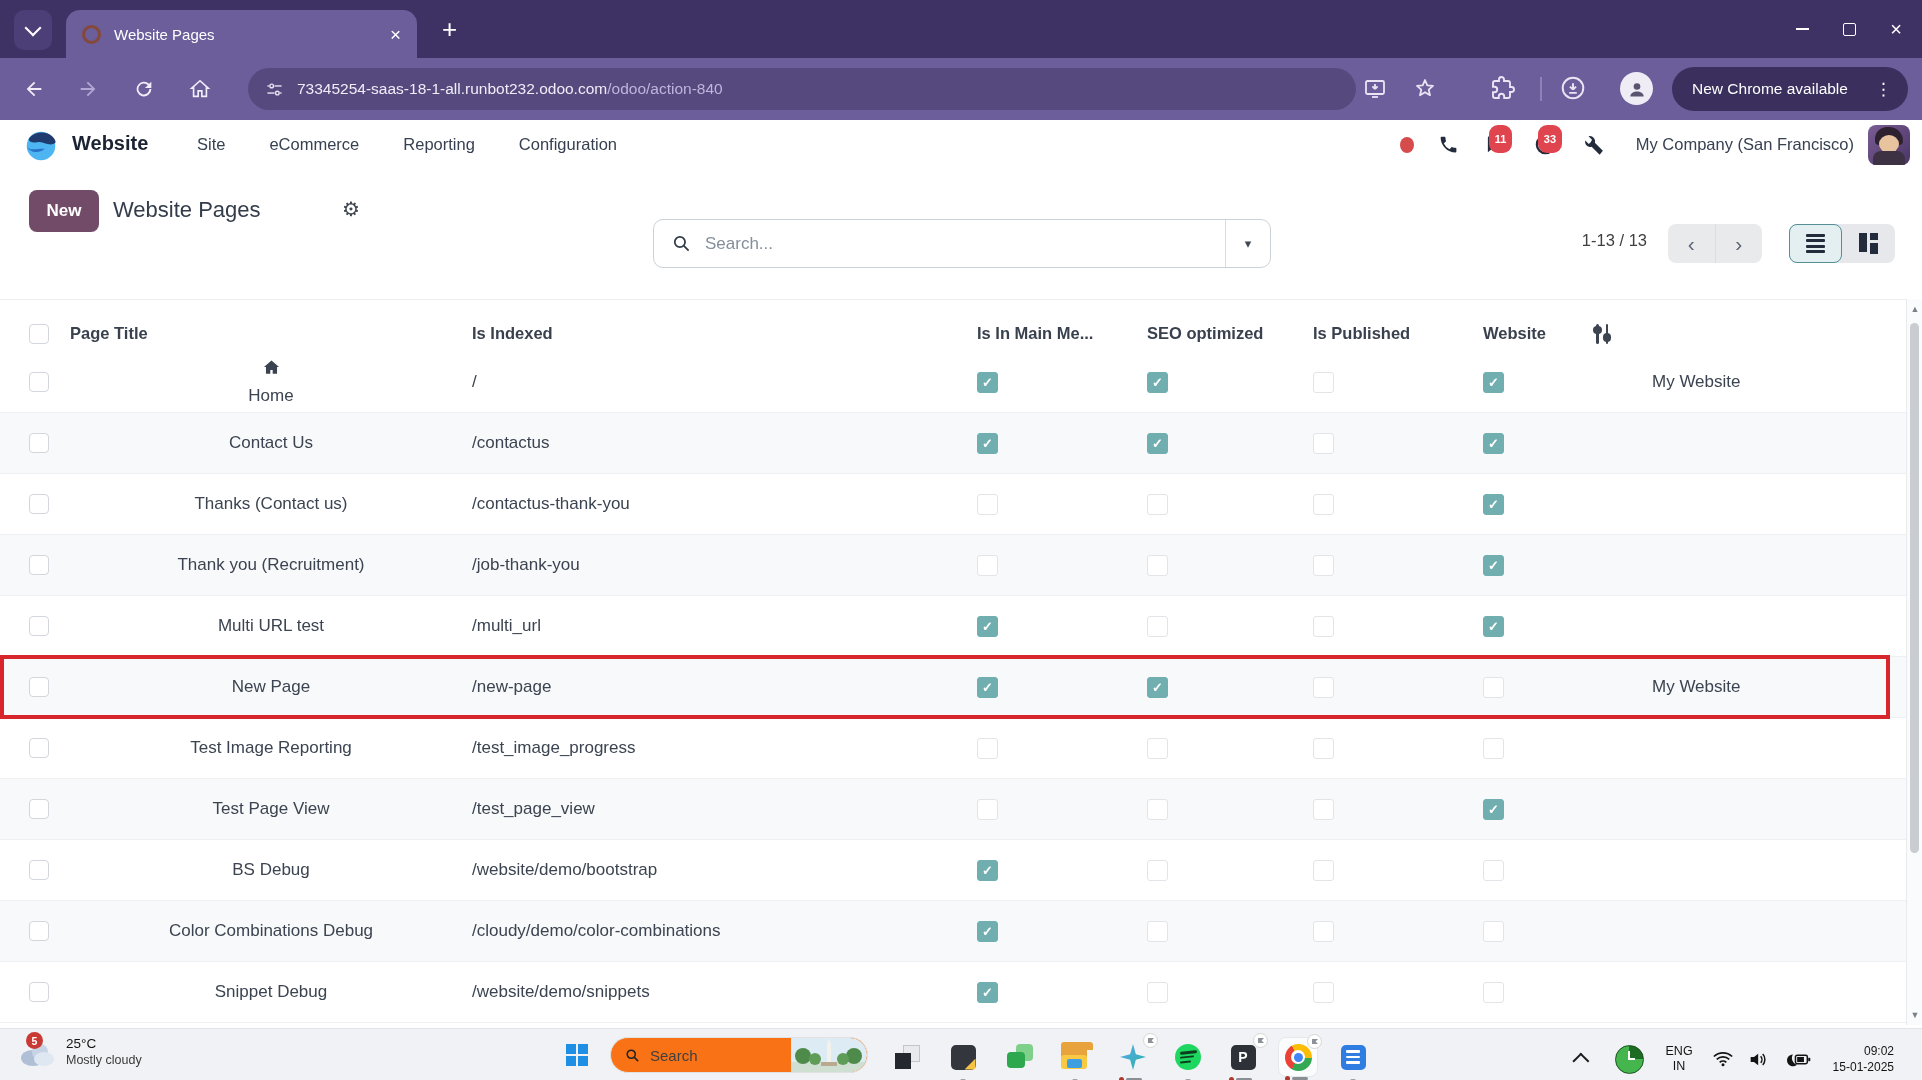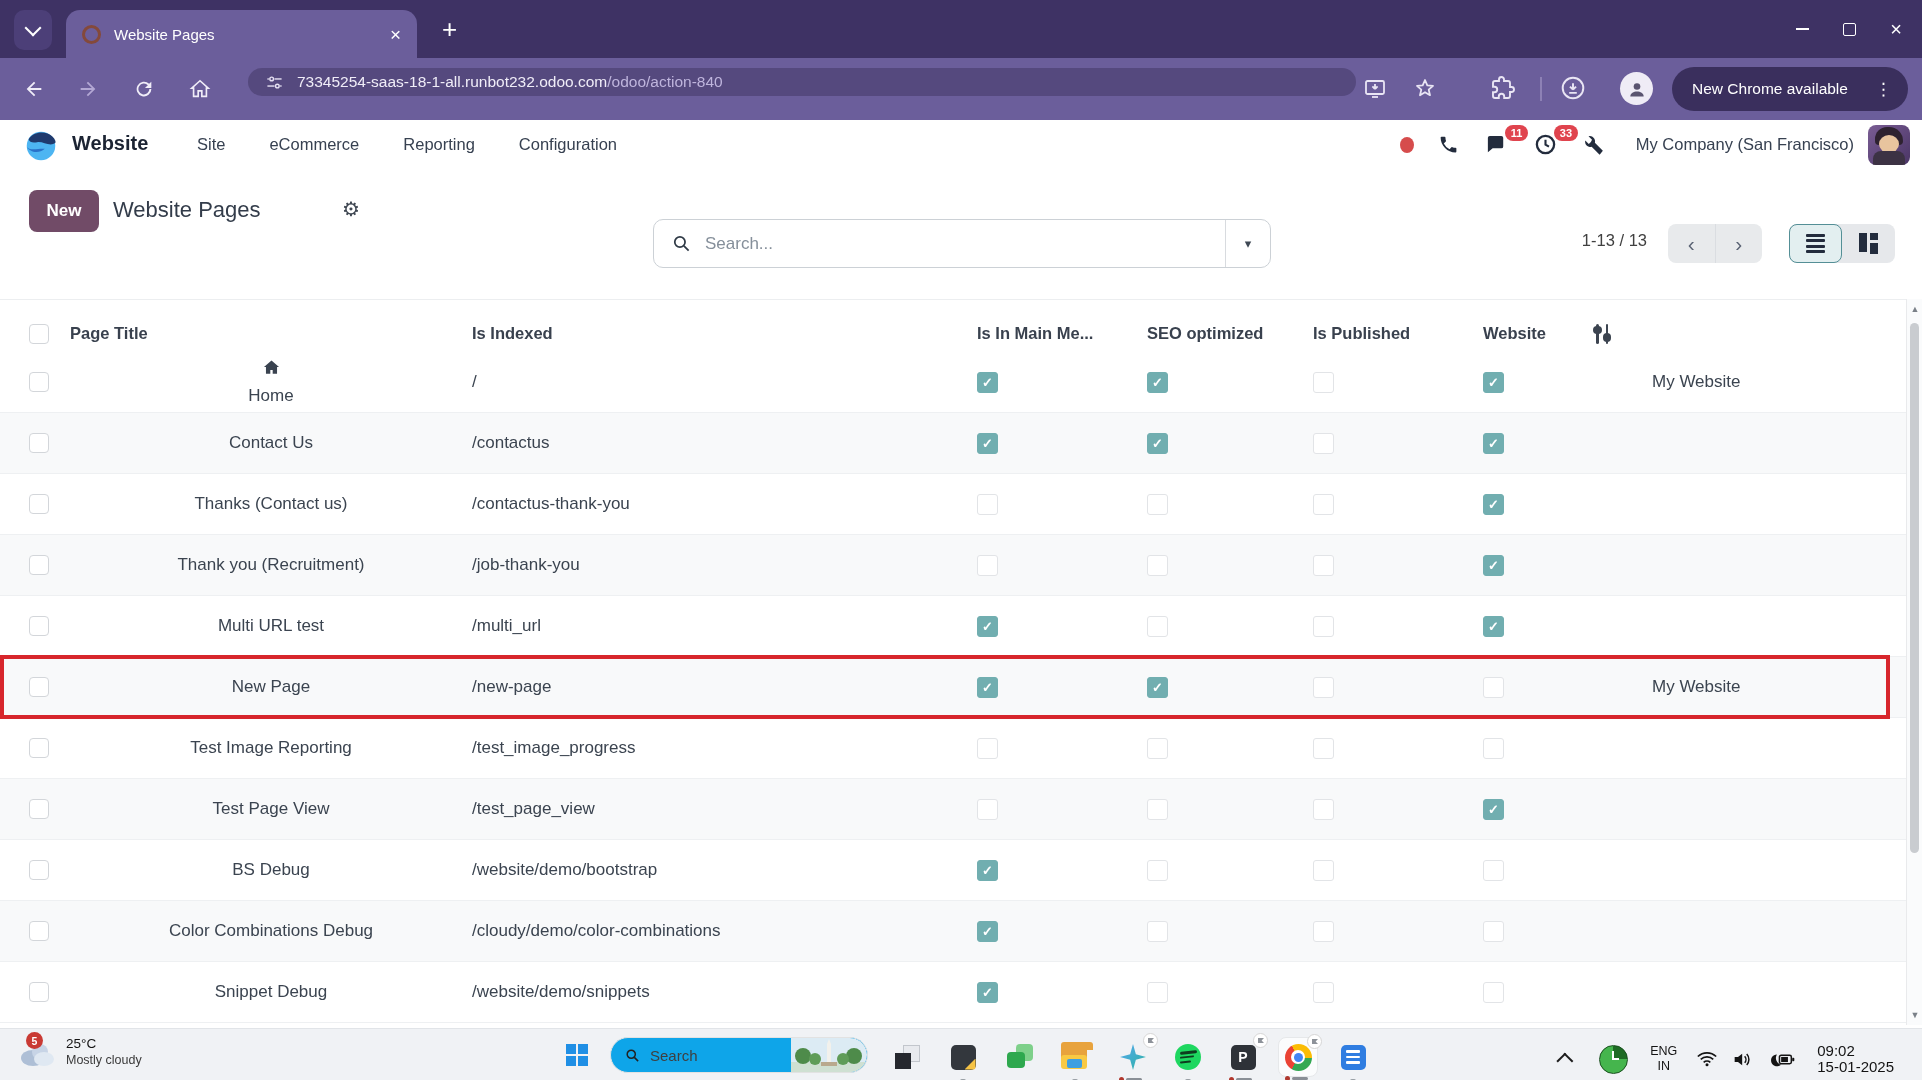--- a/index.html
+++ b/index.html
@@ -20,21 +20,21 @@
   .tab-close{color:#fff;font-size:19px;line-height:1;cursor:default;}
   .newtab{position:absolute;left:442px;top:14px;color:#fff;font-size:26px;font-weight:300;}
   .win-controls{position:absolute;right:10px;top:0;height:58px;display:flex;align-items:center;gap:34px;padding-right:10px;}
   .wc-min{width:13px;height:2px;background:#fff;}
   .wc-max{width:11px;height:11px;border:1.6px solid #fff;border-radius:2px;}
   .wc-close{color:#fff;font-size:20px;line-height:1;}
 
   
   #toolbar{position:absolute;left:0;top:58px;width:1922px;height:62px;background:#6b5e9b;}
   .nav-ic{position:absolute;top:17px;width:28px;height:28px;display:flex;align-items:center;justify-content:center;}
-  .addr{position:absolute;left:248px;top:10px;width:1108px;height:28px;border-radius:21px;background:#55497e;
+  .addr{position:absolute;left:248px;top:10px;width:1108px;height:42px;border-radius:21px;background:#55497e;
     display:flex;align-items:center;padding:0 18px;box-sizing:border-box;}
   .addr-host{color:#f0edf8;font-size:15.5px;margin-left:14px;}
   .addr-path{color:#bfb5dd;font-size:15.5px;}
   .tb-right-ic{position:absolute;top:17px;width:26px;height:26px;display:flex;align-items:center;justify-content:center;}
   .tb-divider{position:absolute;top:19px;width:1.5px;height:24px;background:#8d81b5;}
   .profile-chip{position:absolute;left:1620px;top:14px;width:33px;height:33px;border-radius:50%;background:#efecf6;
     display:flex;align-items:center;justify-content:center;overflow:hidden;}
   .update-pill{position:absolute;left:1672px;top:9px;width:236px;height:44px;border-radius:22px;background:#3a2f5d;
     display:flex;align-items:center;padding:0 16px 0 20px;box-sizing:border-box;}
   .update-pill span.txt{color:#fff;font-size:15.5px;flex:1;}
@@ -43,22 +43,22 @@
   
   #odoo-nav{position:absolute;left:0;top:120px;width:1922px;height:49px;background:#fff;
     display:flex;align-items:center;}
   .brand-logo{position:absolute;left:22px;top:6px;}
   .brand-name{position:absolute;left:72px;top:12px;font-size:20px;font-weight:600;color:#1c2433;}
   .menus{position:absolute;left:197px;top:0;height:49px;display:flex;align-items:center;gap:44px;}
   .menu-item{font-size:16.5px;color:#374151;}
   .sys-ics{position:absolute;right:0;top:0;height:49px;display:flex;align-items:center;}
   .rec-dot{width:14px;height:16px;border-radius:50%;background:#d64c4c;margin-right:24px;}
   .oicon{position:relative;margin-right:26px;}
-  .badge{position:absolute;top:-8px;left:20px;background:var(--badge);color:#fff;font-size:11px;font-weight:700;
-    border-radius:9px;padding:2px 6px;line-height:1.1;}
+  .badge{position:absolute;top:-8px;left:4px;background:var(--badge);color:#fff;font-size:11px;font-weight:700;
+    border-radius:9px;padding:8px 6px;line-height:1.1;}
   .company-name{font-size:16.5px;color:#374151;margin:0 14px 0 6px;}
   .user-avatar{width:42px;height:40px;border-radius:8px;margin-right:12px;position:relative;overflow:hidden;
     background:linear-gradient(135deg,#7a5d94,#4a3566);}
   .user-avatar .hair{position:absolute;left:7px;top:2px;width:28px;height:18px;border-radius:12px 14px 4px 4px;background:#2e2230;}
   .user-avatar .face{position:absolute;left:11px;top:10px;width:20px;height:18px;border-radius:50%;background:#e8c49e;}
   .user-avatar .body{position:absolute;left:5px;top:26px;width:32px;height:16px;border-radius:8px 8px 0 0;background:#3c3244;}
 
   
   #control{position:absolute;left:0;top:169px;width:1922px;height:130px;background:#fff;}
   .btn-new{position:absolute;left:29px;top:21px;width:70px;height:42px;border-radius:8px;background:var(--primary);
@@ -125,21 +125,21 @@
   
   #taskbar{position:absolute;left:0;top:1028px;width:1922px;height:52px;background:#f0f2f5;border-top:1px solid #e1e4e8;box-sizing:border-box;}
   .weather{position:absolute;left:16px;top:5px;display:flex;align-items:center;gap:8px;}
   .cloud-wrap{position:relative;width:42px;height:36px;}
   .wbadge{position:absolute;left:10px;top:-2px;width:17px;height:17px;border-radius:50%;background:#c93a34;color:#fff;
     font-size:10.5px;font-weight:700;display:flex;align-items:center;justify-content:center;z-index:2;}
   .wtemp{font-size:13.5px;color:#141414;line-height:17px;}
   .wdesc{font-size:12.5px;color:#3a3a3a;line-height:17px;}
   .start{position:absolute;left:566px;top:15px;display:grid;grid-template-columns:10px 10px;grid-template-rows:10px 10px;gap:2px;}
   .start div{background:#1f8fe5;}
-  .tsearch{position:absolute;left:610px;top:8px;width:258px;height:36px;border-radius:18px;background:#0ea5e9;
+  .tsearch{position:absolute;left:610px;top:8px;width:258px;height:36px;border-radius:18px;background:#f97316;
     border:1px solid #e2e2e2;display:flex;align-items:center;box-sizing:border-box;overflow:hidden;}
   .tsearch .lbl{font-size:15px;color:#3f3f3f;flex:1;margin-left:10px;}
   .tsearch .mag{margin-left:14px;}
   .tsearch .scene{width:76px;height:34px;border-radius:0 17px 17px 0;}
   .app{position:absolute;top:8px;width:40px;height:40px;display:flex;align-items:center;justify-content:center;}
   .app.active{background:#fbfcfd;border:1px solid #e6e8ea;border-radius:8px;box-sizing:border-box;}
   .rundot{position:absolute;bottom:-6px;left:50%;transform:translateX(-50%);width:6px;height:4px;border-radius:3px;background:#9aa0a6;}
   .runline{position:absolute;bottom:-5px;left:6px;display:flex;align-items:center;gap:2px;}
   .runline .rd{width:5px;height:5px;border-radius:50%;background:#b0382e;}
   .runline .rl{width:16px;height:2.5px;border-radius:2px;background:#8a8f96;}
@@ -178,21 +178,21 @@
   .ic-docs i{display:block;width:14px;height:2.6px;background:#fff;border-radius:1px;}
   
   .tray{position:absolute;right:16px;top:0;height:60px;display:flex;align-items:center;}
   .tray-chev{width:10px;height:10px;border-left:2px solid #1c1c1c;border-top:2px solid #1c1c1c;transform:rotate(45deg) translateY(3px);margin-right:26px;}
   .tray-green{position:relative;width:27px;height:27px;border-radius:50%;
     background:conic-gradient(#1e6b24 0 90deg,#45b54d 90deg 360deg);border:1px solid #18501d;margin-right:22px;}
   .tray-green::after{content:"";position:absolute;left:12px;top:5px;width:2px;height:9px;background:#fff;}
   .tray-green::before{content:"";position:absolute;left:12px;top:12px;width:7px;height:2px;background:#fff;}
   .lang{font-size:12.5px;color:#141414;text-align:center;line-height:15px;margin-right:20px;}
   .tray-ic{margin-right:16px;}
-  .clock{font-size:15px;color:#141414;line-height:16px;margin:0 12px 0 6px;}
+  .clock{font-size:12px;color:#141414;text-align:right;line-height:16px;margin:0 12px 0 6px;}
 </style>
 </head>
 <body>
 
 <div id="screen">
 
   <div id="titlebar">
     <div class="tabstrip-chevron">
         <div class="cssv"></div>
       </div>

